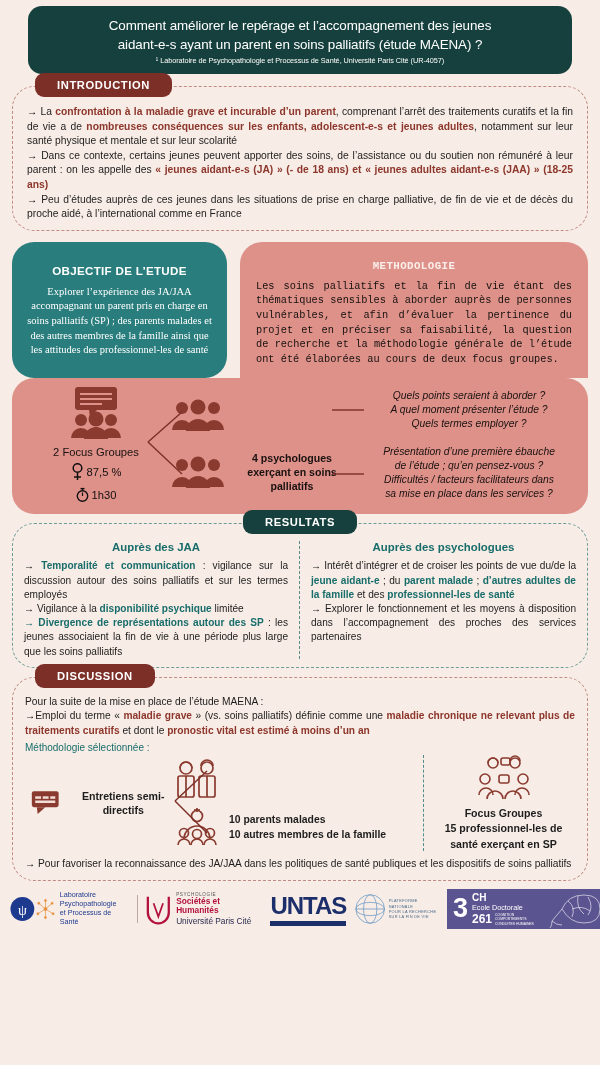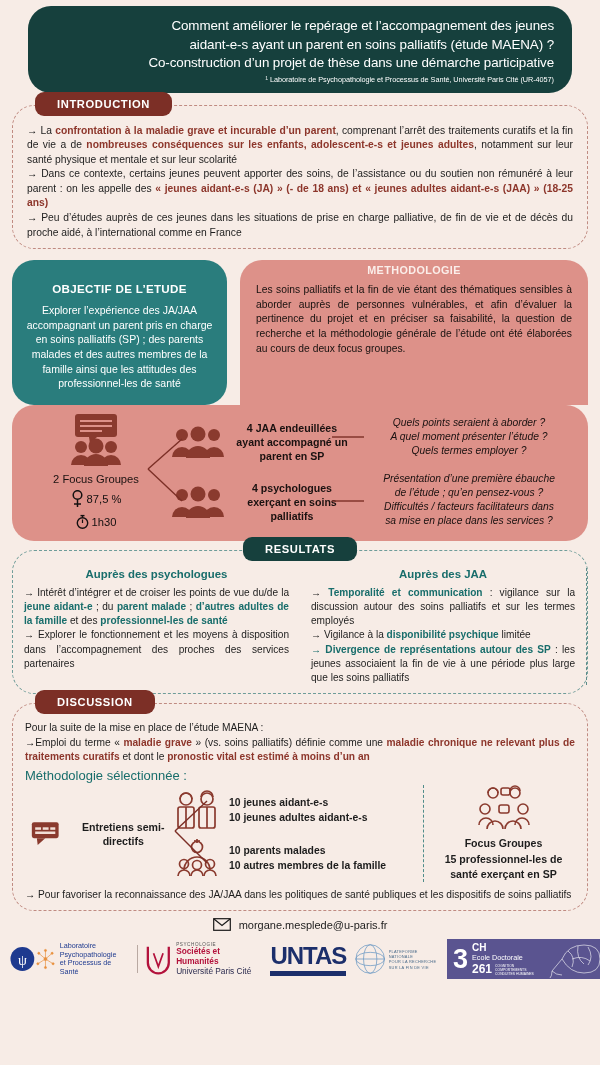--- a/index.html
+++ b/index.html
@@ -10,23 +10,23 @@
     color: #1d1d1d;
     overflow: hidden;
     position: relative;
   }
   .poster { width: 600px; height: 1065px; position: relative; padding: 0; }
 
   
   .header {
     margin: 6px 28px 12px 28px;
     background: #16403d;
-    border-radius: 23px;
+    border-radius: 14px;
     padding: 11px 18px 9px 18px;
-    text-align: right;
+    text-align: center;
     color: #ffffff;
   }
   .header .title-line {
     font-size: 13.4px;
     line-height: 18.5px;
     font-weight: 400;
     letter-spacing: -0.1px;
   }
   .header .authors {
     margin-top: 9px;
@@ -91,28 +91,29 @@
     color: #ffffff;
     padding: 22px 14px 14px 14px;
     text-align: center;
   }
   .obj-box h3 {
     font-size: 11.6px;
     font-weight: bold;
     letter-spacing: 0.3px;
     margin-bottom: 8px;
   }
-  .obj-box p { font-size: 10.5px; line-height: 14.6px; }
+  .obj-box p { font-size: 10.5px; line-height: 14.6px; font-family: Liberation Serif, serif; }
 
   .meth-box {
     flex: 1;
     background: #dd9189;
     border-radius: 22px 22px 0 0;
-    padding: 4px 16px 12px 16px;
+    padding: 18px 16px 12px 16px;
     text-align: center;
+    font-family: Liberation Mono, monospace;
   }
   .meth-box h3 {
     font-size: 10.8px;
     font-weight: bold;
     color: #fbeeea;
     letter-spacing: 0.4px;
     margin-bottom: 7px;
   }
   .meth-box p {
     font-size: 10.3px;
@@ -160,21 +161,21 @@
   .res-col h4 {
     text-align: center; color: #186d6b; font-size: 11.4px; font-weight: bold; margin-bottom: 6px;
   }
   .res-col p { font-size: 10.1px; line-height: 14.2px; text-align: justify; }
 
   
   .disc-wrap { margin: 9px 12px 0 12px; }
   .disc-box { padding: 17px 12px 8px 12px; }
   .disc-box p.lead { font-size: 10.2px; line-height: 14.4px; }
   .disc-box p.body { font-size: 10.2px; line-height: 14.4px; text-align: justify; }
-  .meth-sel { color: #186d6b; font-size: 13px; margin-top: 4px; }
+  .meth-sel { color: #186d6b; font-size: 10px; margin-top: 4px; }
 
   .disc-diagram { display: flex; align-items: center; margin-top: 2px; position: relative; }
   .dd-left { width: 150px; display: flex; align-items: center; gap: 12px; padding-left: 6px; justify-content: space-between; }
   .dd-left .lbl { font-size: 10.6px; font-weight: bold; line-height: 14px; text-align: center; }
   .dd-mid { flex: 1; }
   .dd-row { display: flex; align-items: center; gap: 10px; }
   .dd-row .txt { font-size: 10.4px; font-weight: bold; line-height: 15px; }
   .dd-right {
     width: 152px; text-align: center;
     border-left: 1.6px dashed #4f8c8a; padding-left: 8px;
@@ -215,21 +216,20 @@
   .ed-tiny { font-size: 3.4px; line-height: 4.2px; }
 </style>
 </head>
 <body>
 
 <div class="poster">
 
   <div class="header">
     <div class="title-line">Comment améliorer le repérage et l’accompagnement des jeunes</div>
     <div class="title-line">aidant-e-s ayant un parent en soins palliatifs (étude MAENA) ?</div>
-    <div class="title-line">Co-construction d’un projet de thèse dans une démarche participative</div>
     <div class="affil">¹ Laboratoire de Psychopathologie et Processus de Santé, Université Paris Cité (UR-4057)</div>
   </div>
 
   <div class="intro-wrap">
     <div class="dashed-box intro-box">
       <div class="badge-holder" style="left:22px;">
         <span class="badge brick">INTRODUCTION</span>
       </div>
       <p><span>→ La </span><span class="hl-brick">confrontation à la maladie grave et incurable d’un parent</span><span>, comprenant l’arrêt des traitements curatifs et la fin de vie a de </span><span class="hl-brick">nombreuses conséquences sur les enfants, adolescent-e-s et jeunes adultes</span><span>, notamment sur leur santé physique et mentale et sur leur scolarité</span></p>
       <p><span>→ Dans ce contexte, certains jeunes peuvent apporter des soins, de l’assistance ou du soutien non rémunéré à leur parent : on les appelle des </span><span class="hl-brick">« jeunes aidant-e-s (JA) » (- de 18 ans) et « jeunes adultes aidant-e-s (JAA) » (18-25 ans)</span></p>
@@ -293,21 +293,20 @@
     <div class="fg-mid">
       <div class="fg-row" style="margin-bottom:18px;">
         <svg width="56" height="36" viewBox="0 0 56 36">
           <circle cx="12" cy="11" r="6" fill="#8a3a2e"></circle>
           <path d="M2 33 a10 10 0 0 1 20 0 z" fill="#8a3a2e"></path>
           <circle cx="44" cy="11" r="6" fill="#8a3a2e"></circle>
           <path d="M34 33 a10 10 0 0 1 20 0 z" fill="#8a3a2e"></path>
           <circle cx="28" cy="10" r="7.5" fill="#8a3a2e"></circle>
           <path d="M16 34 a12 12 0 0 1 24 0 z" fill="#8a3a2e"></path>
         </svg>
-        <div class="lbl">4 JAA endeuillées ayant accompagné un parent en SP</div>
       </div>
       <div class="fg-row">
         <svg width="56" height="36" viewBox="0 0 56 36">
           <circle cx="12" cy="11" r="6" fill="#8a3a2e"></circle>
           <path d="M2 33 a10 10 0 0 1 20 0 z" fill="#8a3a2e"></path>
           <circle cx="44" cy="11" r="6" fill="#8a3a2e"></circle>
           <path d="M34 33 a10 10 0 0 1 20 0 z" fill="#8a3a2e"></path>
           <circle cx="28" cy="10" r="7.5" fill="#8a3a2e"></circle>
           <path d="M16 34 a12 12 0 0 1 24 0 z" fill="#8a3a2e"></path>
         </svg>
@@ -328,30 +327,30 @@
         <div>sa mise en place dans les services ?</div>
       </div>
     </div>
   </div>
 
   <div class="res-wrap">
     <div class="dashed-box res-box" style="border-color:#6f9c99;">
       <div class="badge-holder" style="left:50%; transform:translateX(-50%);">
         <span class="badge teal">RESULTATS</span>
       </div>
-      <div class="res-col">
-        <h4>Auprès des psychologues</h4>
-        <p><span>→ Intérêt d’intégrer et de croiser les points de vue du/de la </span><span class="hl-teal">jeune aidant-e</span><span> ; du </span><span class="hl-teal">parent malade</span><span> ; </span><span class="hl-teal">d’autres adultes de la famille</span><span> et des </span><span class="hl-teal">professionnel-les de santé</span></p>
-        <p>→ Explorer le fonctionnement et les moyens à disposition dans l’accompagnement des proches des services partenaires</p>
-      </div>
       <div class="res-col left">
         <h4>Auprès des JAA</h4>
         <p><span>→ </span><span class="hl-teal">Temporalité et communication</span><span> : vigilance sur la discussion autour des soins palliatifs et sur les termes employés</span></p>
         <p><span>→ Vigilance à la </span><span class="hl-teal">disponibilité psychique</span><span> limitée</span></p>
         <p><span class="hl-teal">→ Divergence de représentations autour des SP</span><span> : les jeunes associaient la fin de vie à une période plus large que les soins palliatifs</span></p>
+      </div>
+      <div class="res-col">
+        <h4>Auprès des psychologues</h4>
+        <p><span>→ Intérêt d’intégrer et de croiser les points de vue du/de la </span><span class="hl-teal">jeune aidant-e</span><span> ; du </span><span class="hl-teal">parent malade</span><span> ; </span><span class="hl-teal">d’autres adultes de la famille</span><span> et des </span><span class="hl-teal">professionnel-les de santé</span></p>
+        <p>→ Explorer le fonctionnement et les moyens à disposition dans l’accompagnement des proches des services partenaires</p>
       </div>
     </div>
   </div>
 
   <div class="disc-wrap">
     <div class="dashed-box disc-box">
       <div class="badge-holder" style="left:22px;border-radius:12px;">
         <span class="badge brick">DISCUSSION</span>
       </div>
       <p class="lead">Pour la suite de la mise en place de l’étude MAENA :</p>
@@ -383,24 +382,20 @@
                 <circle cx="11" cy="9" r="6"></circle>
                 <path d="M5 9 a6 6 0 0 1 12 0"></path>
                 <rect x="3" y="17" width="16" height="21" rx="2"></rect>
                 <line x1="11" y1="17" x2="11" y2="38"></line>
                 <circle cx="32" cy="9" r="6"></circle>
                 <path d="M26 7 a6 6 0 0 1 12 0"></path>
                 <rect x="24" y="17" width="16" height="21" rx="2"></rect>
                 <line x1="32" y1="17" x2="32" y2="38"></line>
               </g>
             </svg>
-            <div class="txt">
-              <div>10 jeunes aidant-e-s</div>
-              <div>10 jeunes adultes aidant-e-s</div>
-            </div>
           </div>
           <div class="dd-row">
             <svg width="44" height="40" viewBox="0 0 44 40">
               <g fill="none" stroke="#8a3a2e" stroke-width="1.7">
                 <circle cx="22" cy="9" r="5.5"></circle>
                 <line x1="22" y1="1" x2="22" y2="5"></line>
                 <line x1="19" y1="3" x2="25" y2="3"></line>
                 <path d="M9 32 a13 13 0 0 1 26 0"></path>
                 <circle cx="9" cy="26" r="4.5"></circle>
                 <path d="M3 38 a6 6 0 0 1 12 0"></path>
@@ -437,27 +432,20 @@
           <div class="fgr-lbl">Focus Groupes</div>
           <div class="fgr-lbl">15 professionnel-les de</div>
           <div class="fgr-lbl">santé exerçant en SP</div>
         </div>
       </div>
 
       <p class="final-line">→ Pour favoriser la reconnaissance des JA/JAA dans les politiques de santé publiques et les dispositifs de soins palliatifs</p>
     </div>
   </div>
 
-  <div class="email-row">
-    <svg width="18" height="13" viewBox="0 0 18 13">
-      <rect x="0.7" y="0.7" width="16.6" height="11.6" fill="none" stroke="#1a1a1a" stroke-width="1.2"></rect>
-      <path d="M1 1 L9 7.5 L17 1" fill="none" stroke="#1a1a1a" stroke-width="1.2"></path>
-    </svg>
-    <span>morgane.mesplede@u-paris.fr</span>
-  </div>
 
   <div class="logo-bar">
     <div class="logo-cell">
       <svg width="26" height="26" viewBox="0 0 26 26">
         <circle cx="13" cy="13" r="12.5" fill="#1e3a8f"></circle>
         <text x="13" y="19" font-size="15" fill="#fff" text-anchor="middle" font-family="'Liberation Serif', serif">ψ</text>
       </svg>
       <svg width="22" height="24" viewBox="0 0 22 24">
         <g stroke="#e8903c" stroke-width="0.7" fill="#e8903c">
           <circle cx="11" cy="12" r="1.6"></circle>

